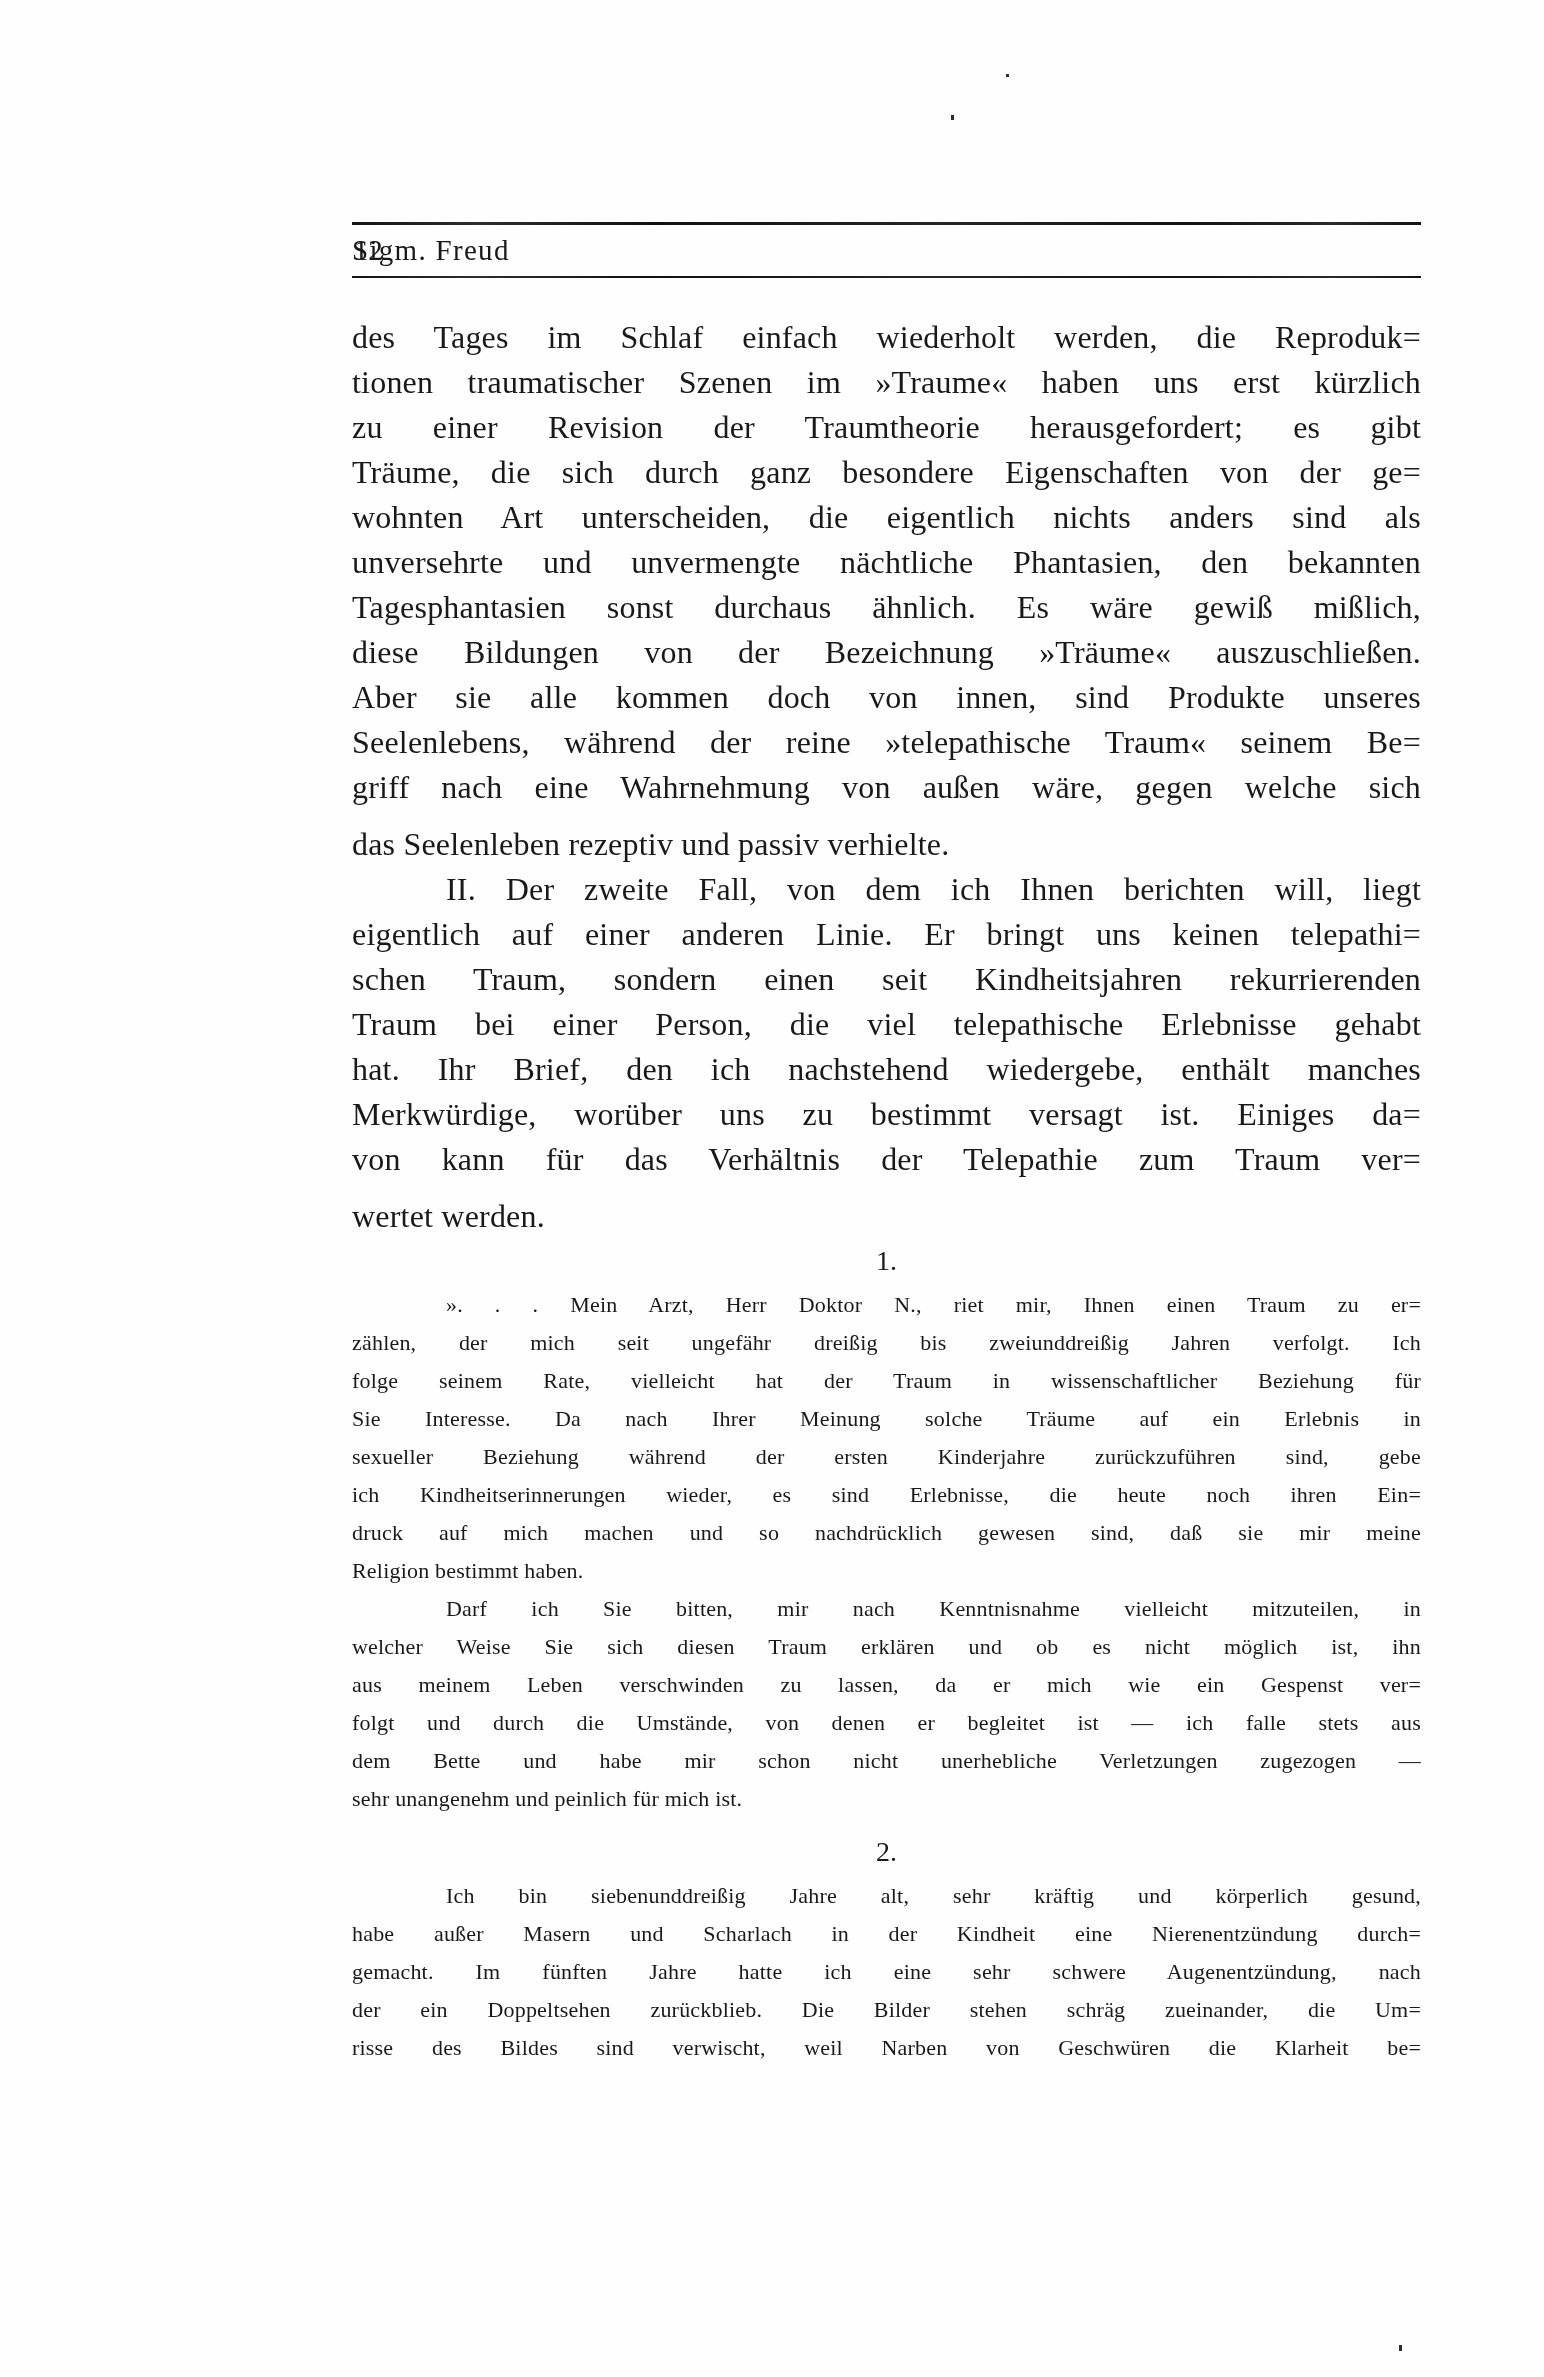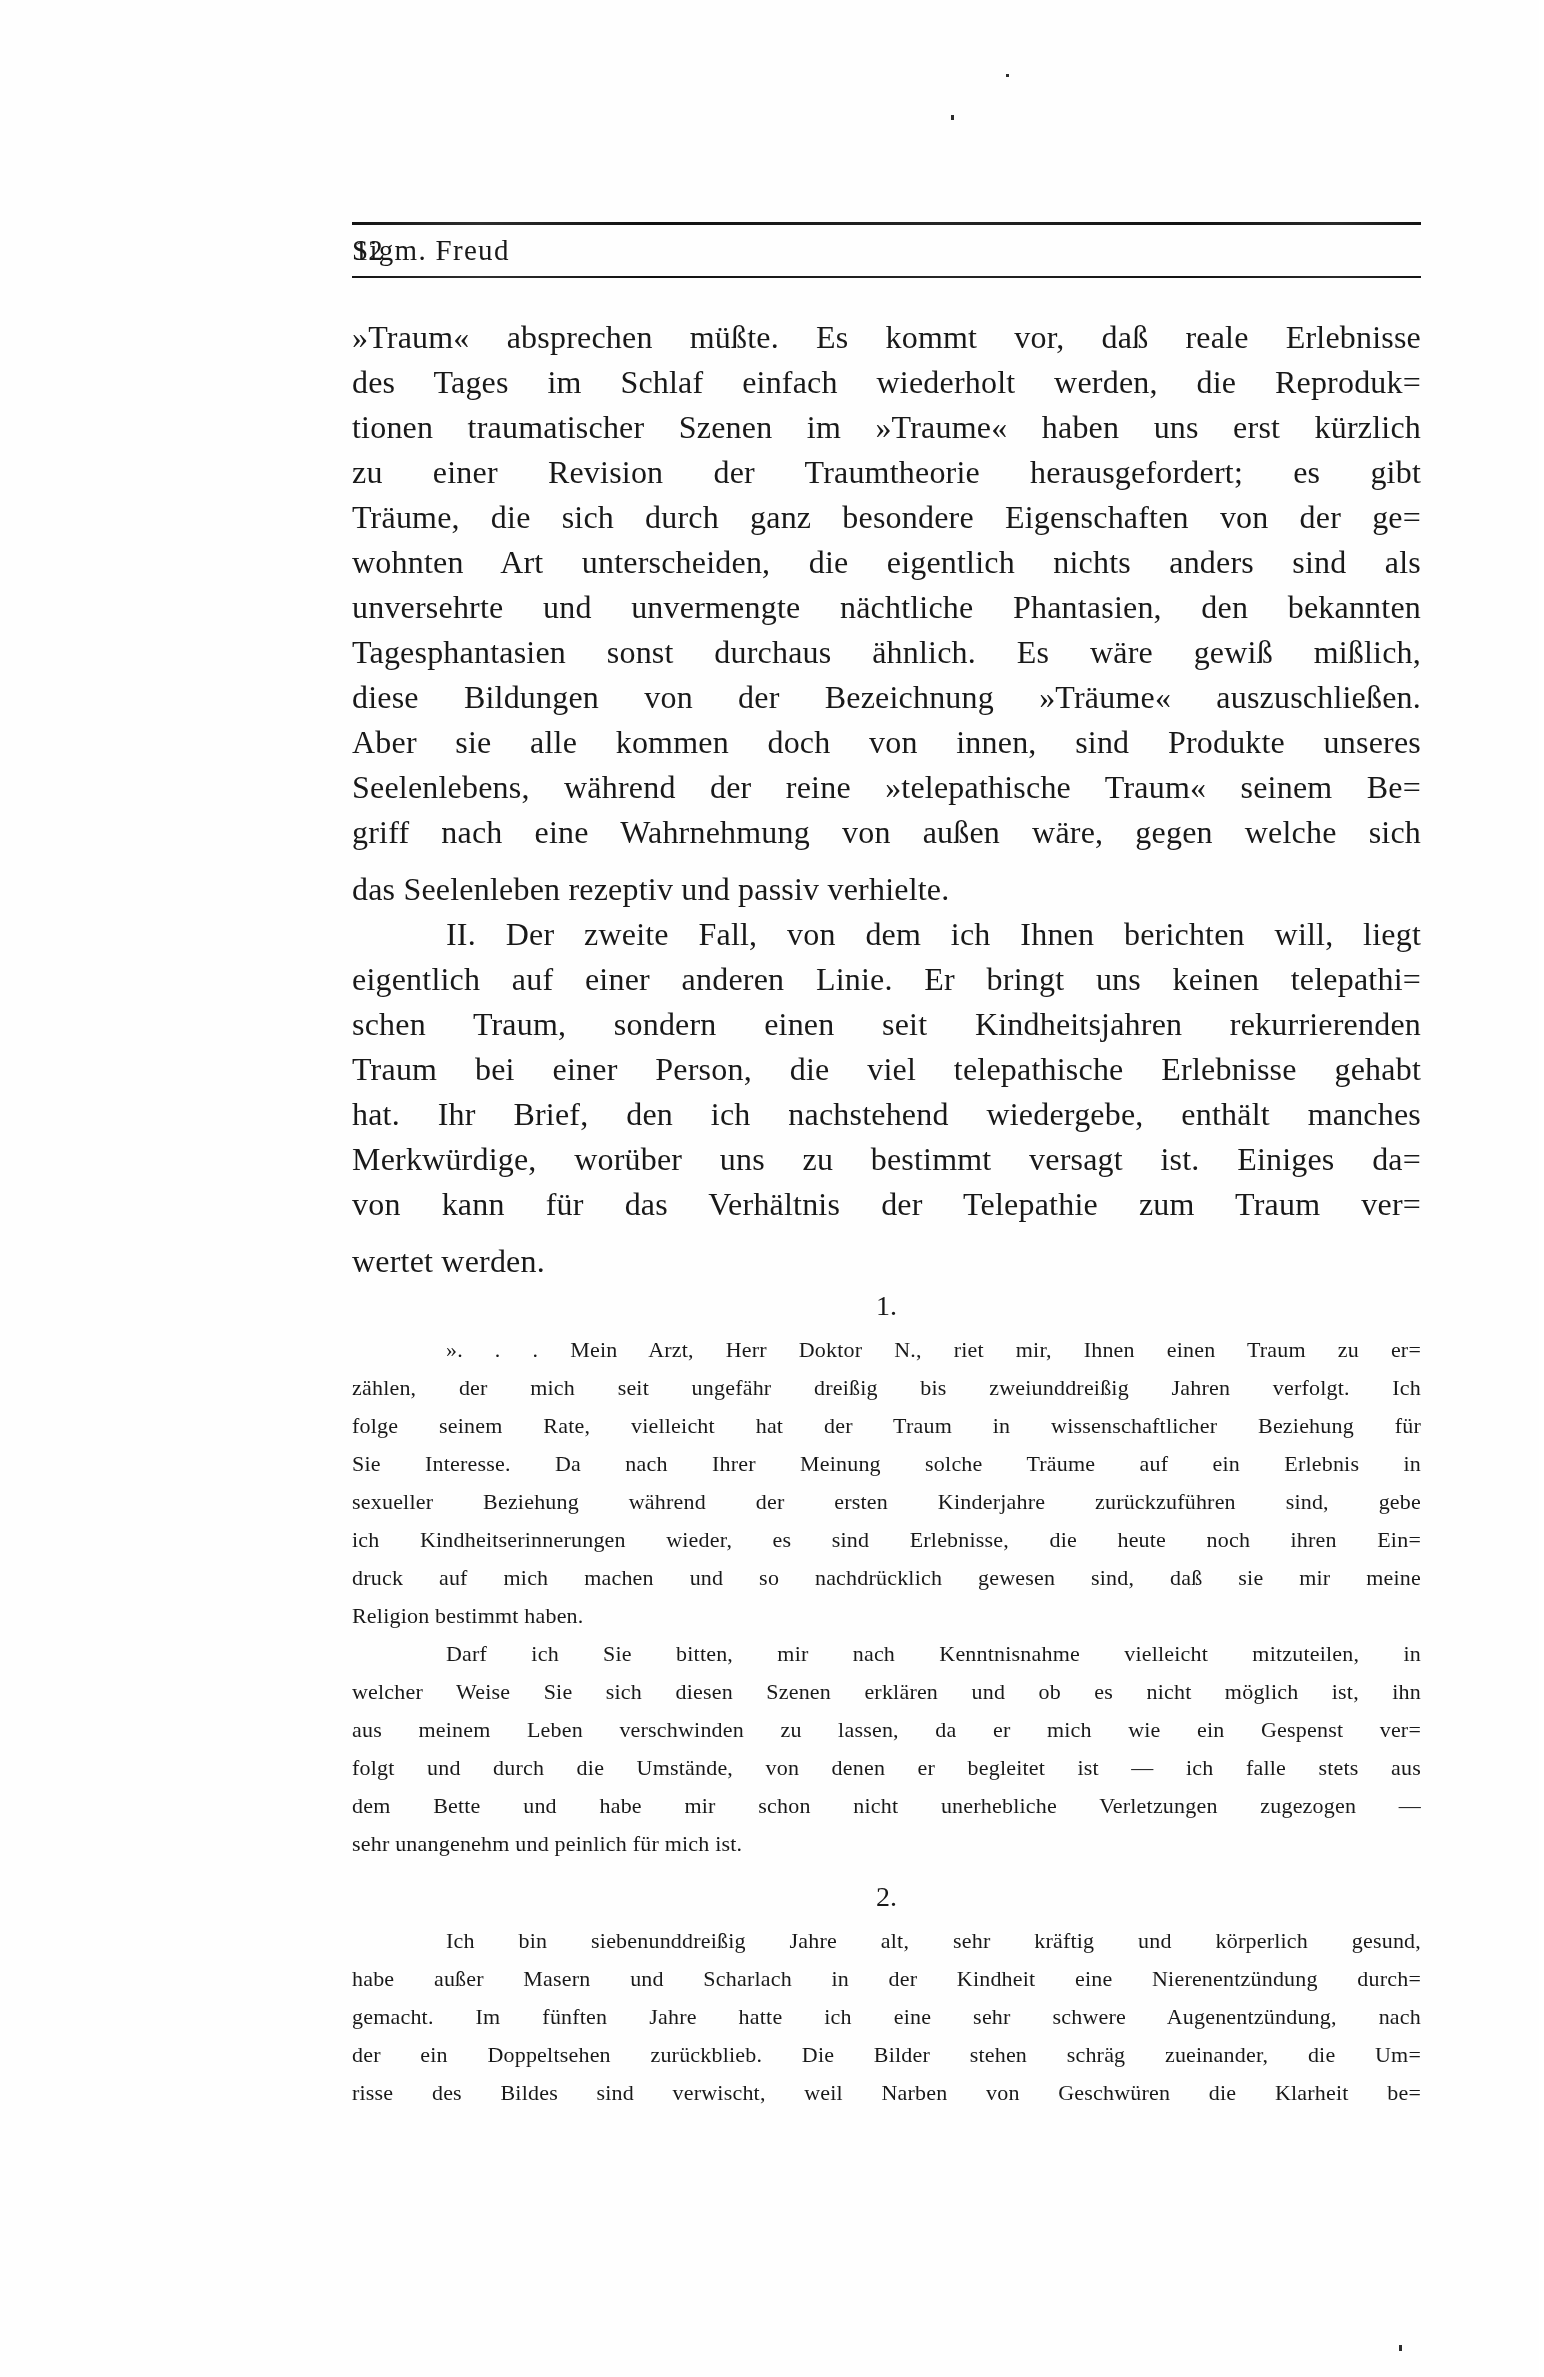--- a/index.html
+++ b/index.html
@@ -104,21 +104,20 @@
     <div class="header-row">
       <span class="page-number">12</span>
       <div class="running-head">Sigm. Freud</div>
     </div>
 
     <div class="rule"></div>
 
     <div class="body-text">
 
       <div>
-        <div class="bline">»Traum« absprechen müßte. Es kommt vor, daß reale Erlebnisse</div>
         <div class="bline">des Tages im Schlaf einfach wiederholt werden, die Reproduk=</div>
         <div class="bline">tionen traumatischer Szenen im »Traume« haben uns erst kürzlich</div>
         <div class="bline">zu einer Revision der Traumtheorie herausgefordert; es gibt</div>
         <div class="bline">Träume, die sich durch ganz besondere Eigenschaften von der ge=</div>
         <div class="bline">wohnten Art unterscheiden, die eigentlich nichts anders sind als</div>
         <div class="bline">unversehrte und unvermengte nächtliche Phantasien, den bekannten</div>
         <div class="bline">Tagesphantasien sonst durchaus ähnlich. Es wäre gewiß mißlich,</div>
         <div class="bline">diese Bildungen von der Bezeichnung »Träume« auszuschließen.</div>
         <div class="bline">Aber sie alle kommen doch von innen, sind Produkte unseres</div>
         <div class="bline">Seelenlebens, während der reine »telepathische Traum« seinem Be=</div>
@@ -145,21 +144,21 @@
         <div class="sline">folge seinem Rate, vielleicht hat der Traum in wissenschaftlicher Beziehung für</div>
         <div class="sline">Sie Interesse. Da nach Ihrer Meinung solche Träume auf ein Erlebnis in</div>
         <div class="sline">sexueller Beziehung während der ersten Kinderjahre zurückzuführen sind, gebe</div>
         <div class="sline">ich Kindheitserinnerungen wieder, es sind Erlebnisse, die heute noch ihren Ein=</div>
         <div class="sline">druck auf mich machen und so nachdrücklich gewesen sind, daß sie mir meine</div>
         <div class="sline last">Religion bestimmt haben.</div>
       </div>
 
       <div>
         <div class="sline indent">Darf ich Sie bitten, mir nach Kenntnisnahme vielleicht mitzuteilen, in</div>
-        <div class="sline">welcher Weise Sie sich diesen Szenen erklären und ob es nicht möglich ist, ihn</div>
+        <div class="sline">welcher Weise Sie sich diesen Traum erklären und ob es nicht möglich ist, ihn</div>
         <div class="sline">aus meinem Leben verschwinden zu lassen, da er mich wie ein Gespenst ver=</div>
         <div class="sline">folgt und durch die Umstände, von denen er begleitet ist — ich falle stets aus</div>
         <div class="sline">dem Bette und habe mir schon nicht unerhebliche Verletzungen zugezogen —</div>
         <div class="sline last">sehr unangenehm und peinlich für mich ist.</div>
       </div>
 
       <div class="section-heading second">2.</div>
 
       <div>
         <div class="sline indent">Ich bin siebenunddreißig Jahre alt, sehr kräftig und körperlich gesund,</div>

